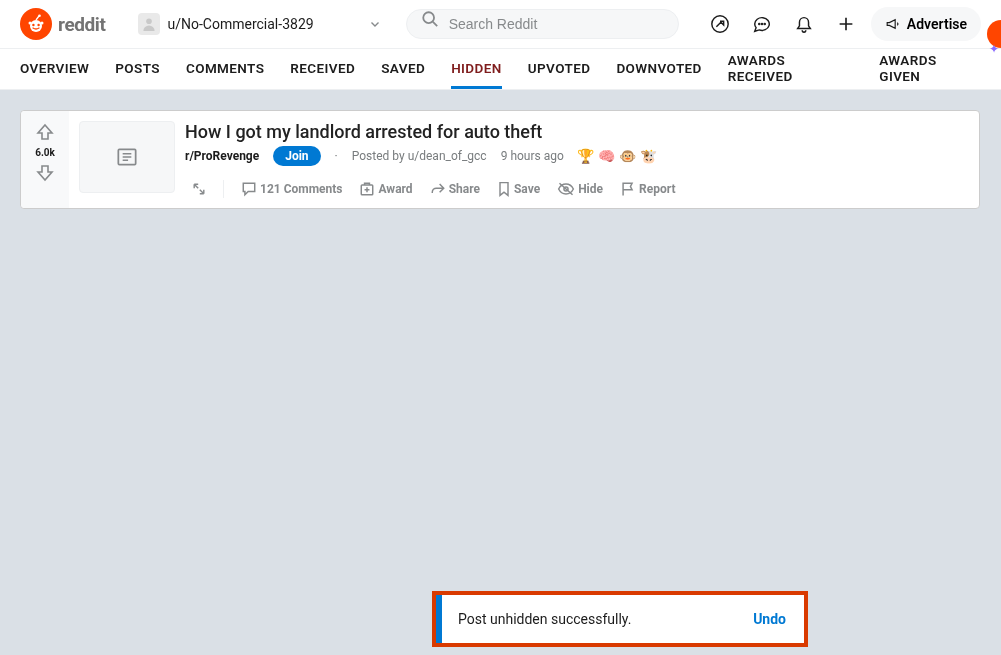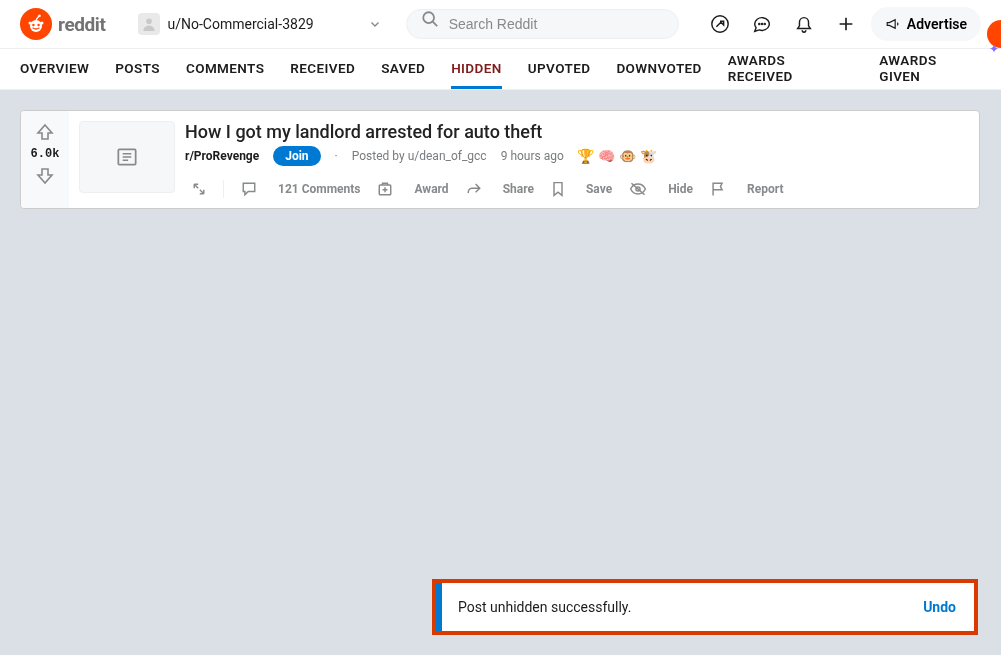--- a/index.html
+++ b/index.html
@@ -83,49 +83,49 @@
   .post {
     background: #fff; border: 1px solid #ccc; border-radius: 4px;
     display: flex; max-width: 960px;
   }
   .vote-col {
     width: 48px; background: #f8f9fa; border-radius: 4px 0 0 4px;
     display: flex; flex-direction: column; align-items: center;
     padding: 10px 0; gap: 4px;
   }
   .vote-arrow { color: #878a8c; cursor: pointer; }
-  .score { font-size: 12px; font-weight: 700; color: #1c1c1c; font-family: Liberation Mono, monospace; }
+  .score { font-size: 10px; font-weight: 700; color: #1c1c1c; }
   .thumb {
     width: 96px; height: 72px; margin: 10px;
     background: #f6f7f8; border: 1px solid #edeff1; border-radius: 4px;
     display: flex; align-items: center; justify-content: center; color: #878a8c;
   }
   .post-body { flex:1; padding: 10px 10px 6px 0; }
   .title { font-size: 18px; font-weight: 500; color: #222; margin-bottom: 4px; }
   .meta { font-size: 12px; color: #787c7e; display: flex; align-items: center; gap: 14px; flex-wrap: wrap; }
   .subreddit { font-weight: 700; color: #1c1c1c; cursor:pointer; }
   .join-btn {
     background: #0079d3; color: #fff; font-weight: 700; font-size: 12px;
     border-radius: 12px; padding: 3px 12px; cursor: pointer;
   }
   .author-link { color: #787c7e; cursor:pointer; }
   .emojis { font-size: 14px; }
   .actions {
     display: flex; align-items: center; gap: 4px; margin-top: 10px;
     color: #878a8c; font-size: 12px; font-weight: 700;
   }
   .action {
-    display: flex; align-items: center; gap: 20px;
+    display: flex; align-items: center; gap: 2px;
     padding: 4px 6px; cursor: pointer; border-radius: 2px;
   }
   .divider { width:1px; height:18px; background:#edeff1; margin:0 6px; }
   
   .toast {
-    position: absolute; left: 432px; bottom: 20px;
-    width: 546px; height: 56px;
+    position: absolute; left: 432px; bottom: 8px;
+    width: 376px; height: 56px;
     border: 4px solid #d93a00;
     background: #fff; display: flex; align-items: center;
   }
   .toast-bar { width: 6px; height: 100%; background: #0079d3; }
   .toast-text { flex:1; padding: 0 16px; font-size: 14px; color: #1c1c1c; }
   .toast-undo { padding: 0 18px; color: #0079d3; font-weight: 700; font-size: 14px; cursor: pointer; }
   svg { display:block; }
 </style>
 </head>
 <body>

